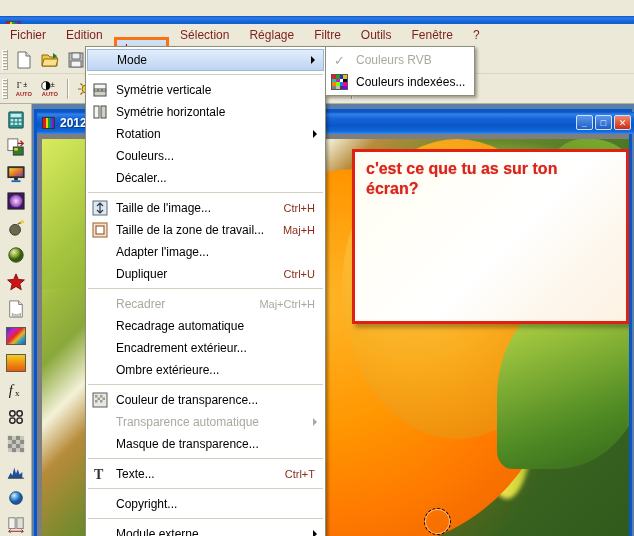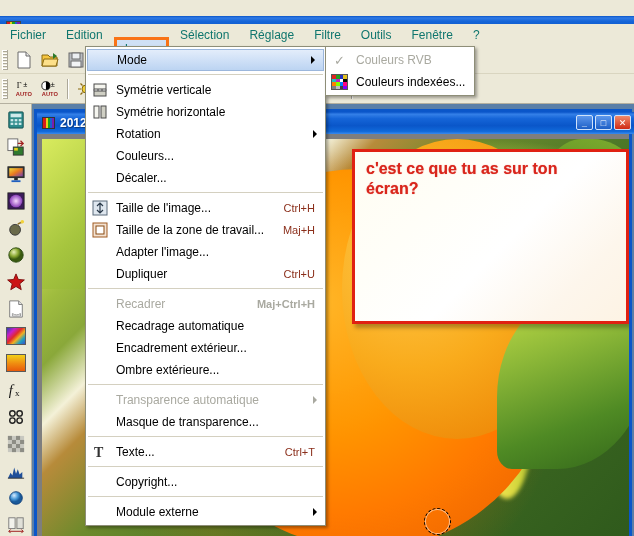--- a/index.html
+++ b/index.html
@@ -32,21 +32,21 @@
   }
 
   
   .menubar{
     position:absolute;left:0;top:24px;width:634px;height:22px;
     background:#ece9d8;
     display:flex;align-items:center;
     border-bottom:1px solid #e3dfcb;
   }
   .menubar .mi{
-    padding:2px 8px;margin:0 1px;color:#0f766e;font-size:12px;line-height:15px;
+    padding:2px 8px;margin:0 1px;color:#7f1d1d;font-size:12px;line-height:15px;
     border:1px solid transparent;
   }
   .menubar .mi.active{
     background:#cfe0f5;
     border:3px solid #f97316;
     margin-top:28px;
   }
 
   
   .toolbar{
@@ -225,21 +225,21 @@
   }
   .dd-item.disabled{color:#a9a9a0;}
   .dd-item.highlight{
     background:linear-gradient(to bottom,#e3edfb,#bcd4f2);
     border:1px solid #9cb7dc;
     margin:0 1px;padding-left:29px;
   }
   .dd-item .accel{
     position:absolute;right:10px;color:#8b2f1b;font-size:11px;margin-left:12px;
   }
-  .dd-item.disabled .accel{color:#a9a9a0;font-weight:bold;}
+  .dd-item.disabled .accel{color:#a9a9a0;}
   .dd-item .arrow{
     position:absolute;right:8px;width:0;height:0;
     border-left:4px solid #000;border-top:4px solid transparent;border-bottom:4px solid transparent;
   }
   .dd-item.disabled .arrow{border-left-color:#a9a9a0;}
   .dd-sep{height:1px;background:#d4d0c0;margin:3px 2px 3px 2px;border-bottom:1px solid #fff;}
   .dd-icon{
     position:absolute;left:5px;top:2px;width:18px;height:18px;
     display:flex;align-items:center;justify-content:center;
   }
@@ -769,20 +769,36 @@
     <div class="dd-item">
       <span>Encadrement extérieur...</span>
     </div>
 
     <div class="dd-item">
       <span>Ombre extérieure...</span>
     </div>
 
     <div class="dd-sep"></div>
 
+    <div class="dd-item">
+      <span class="dd-icon">
+        <svg width="16" height="16" viewBox="0 0 16 16">
+            <rect x="1" y="1" width="14" height="14" fill="#e8e8e2" stroke="#5a5a5a"></rect>
+            <g fill="#9a9a92">
+              <rect x="3" y="3" width="2.5" height="2.5"></rect>
+              <rect x="8" y="3" width="2.5" height="2.5"></rect>
+              <rect x="5.5" y="5.5" width="2.5" height="2.5"></rect>
+              <rect x="10.5" y="5.5" width="2.5" height="2.5"></rect>
+              <rect x="3" y="8" width="2.5" height="2.5"></rect>
+              <rect x="8" y="8" width="2.5" height="2.5"></rect>
+            </g>
+          </svg>
+      </span>
+      <span>Couleur de transparence...</span>
+    </div>
 
     <div class="dd-item disabled">
       <span>Transparence automatique</span>
       <span class="arrow"></span>
     </div>
 
     <div class="dd-item">
       <span>Masque de transparence...</span>
     </div>
 

